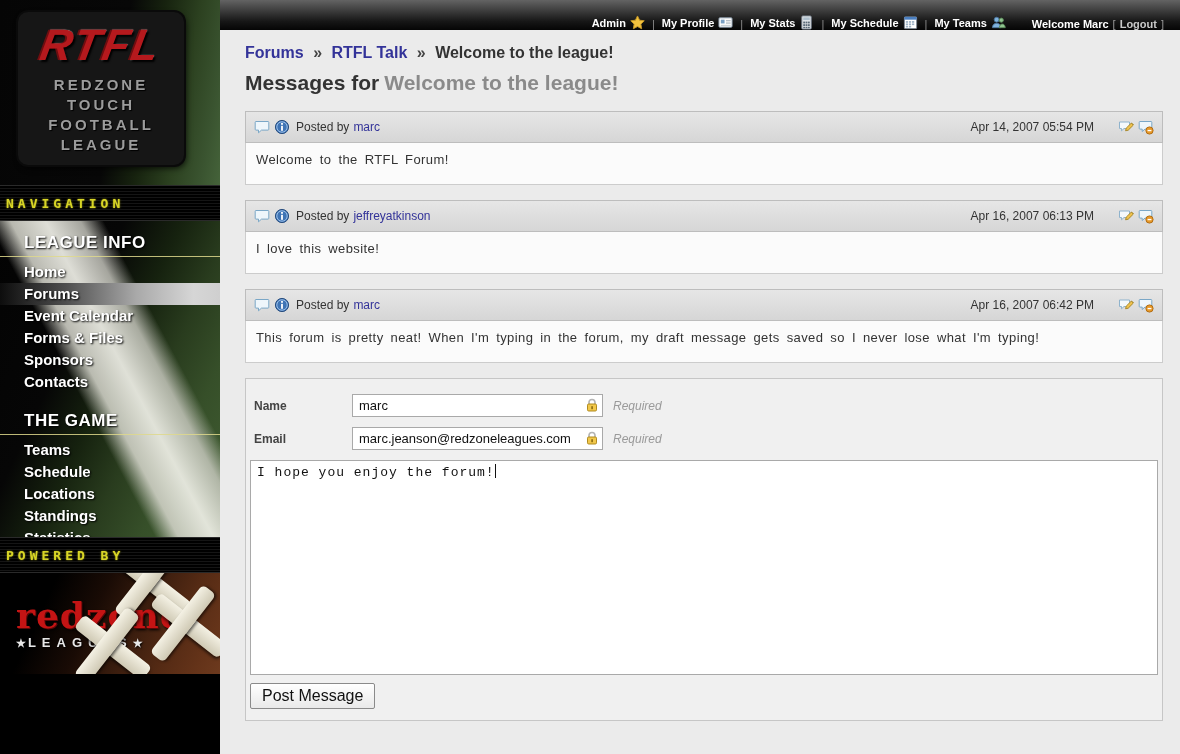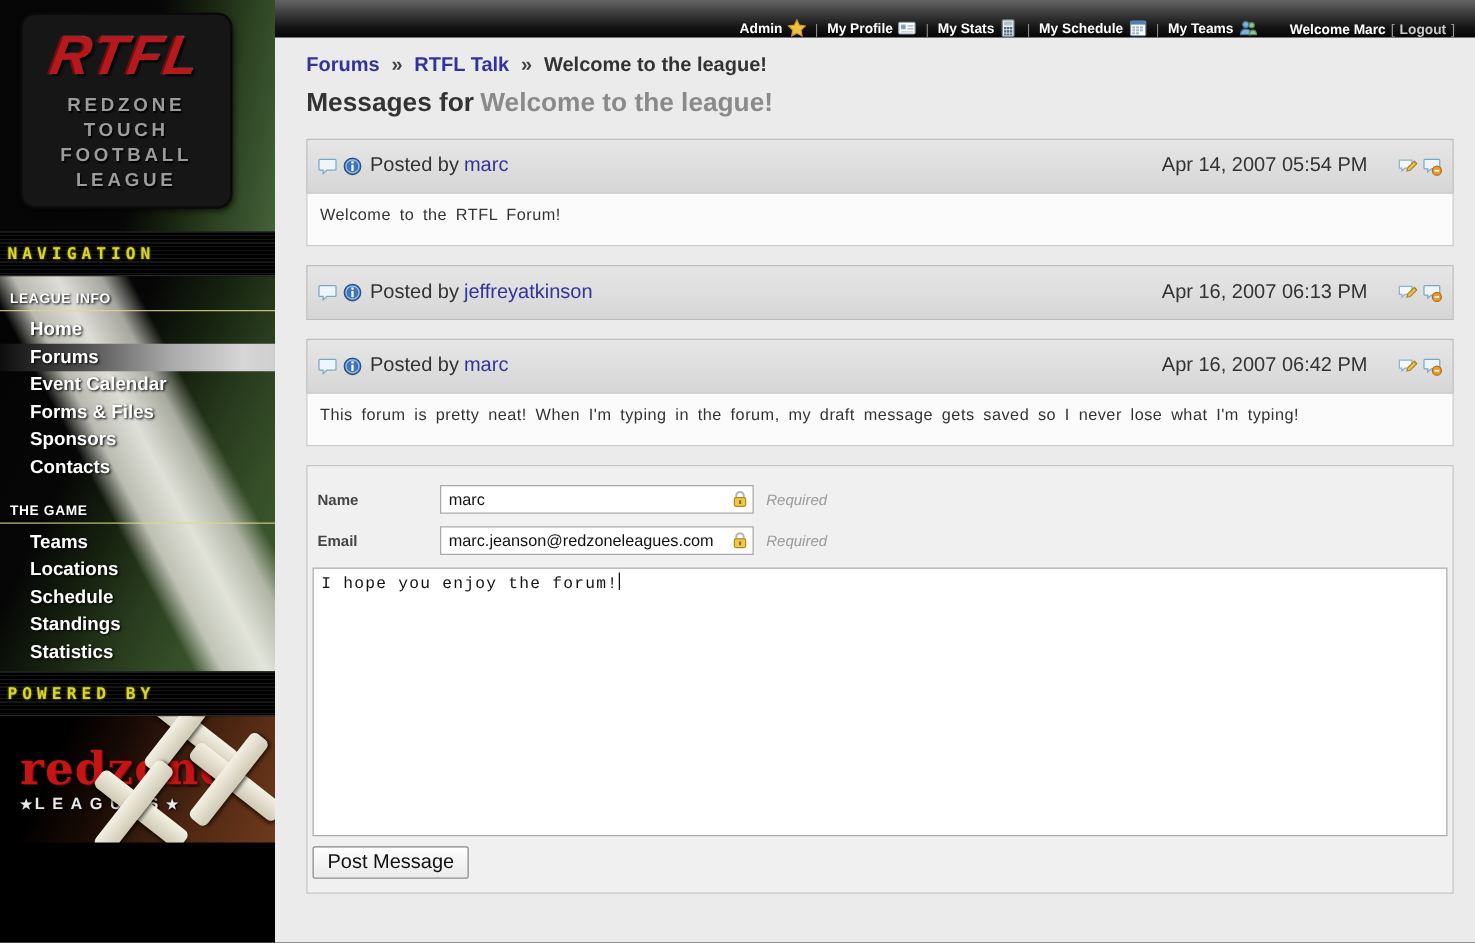--- a/index.html
+++ b/index.html
@@ -40,22 +40,22 @@
     text-shadow:0 0 2px rgba(216,213,38,.7);
   }
 
   .menu-area {
     height:316px; flex-shrink:0; padding-top:6px;
     background:
       linear-gradient(62deg, transparent 40%, rgba(216,216,206,.85) 46%, rgba(240,240,232,.92) 55%, rgba(205,205,196,.8) 64%, transparent 70%) ,
       linear-gradient(115deg, #030303 0%, #060606 34%, #16220f 50%, #293c1e 64%, #364f29 78%, #425f33 100%);
   }
   .menu-heading {
-    color:#fff; font-weight:bold; font-size:11px; letter-spacing:.5px;
-    padding:6px 0 3px 8px; text-shadow:1px 1px 2px #000;
+    color:#fff; font-weight:bold; font-size:17px; letter-spacing:.5px;
+    padding:6px 0 3px 24px; text-shadow:1px 1px 2px #000;
     border-bottom:1px solid rgba(222,216,140,.85);
     margin-bottom:4px;
   }
   .menu-heading.second { margin-top:12px; }
   .menu-item {
     color:#fff; font-weight:bold; font-size:15px; padding:3px 0 3px 24px;
     text-shadow:1px 1px 2px #000; cursor:pointer; line-height:16px;
   }
   .menu-item.selected {
     background:linear-gradient(to right, #0d0d0d 0%, #4f4f4f 30%, #a9a9a9 62%, #d6d6d6 88%, #cfcfcf 100%);
@@ -107,23 +107,23 @@
   .breadcrumb a, .crumb-link { color:#333399; text-decoration:none; cursor:pointer; }
   .crumb-sep { color:#444; margin:0 5px; }
   .crumb-current { color:#333; }
 
   .page-title { font-size:21px; font-weight:bold; margin:9px 0 16px; }
   .pt-prefix { color:#333; }
   .pt-topic { color:#8a8a8a; margin-left:5px; }
 
   .message { margin-bottom:15px; }
   .msg-header {
-    height:44px; background:linear-gradient(#e6e6e6, #d6d6d6);
+    height:32px; background:linear-gradient(#e6e6e6, #d6d6d6);
     border:1px solid #bdbdbd; display:flex; align-items:center; padding:0 8px;
-    font-size:16px; color:#333;
+    font-size:12px; color:#333;
   }
   .msg-header .author { color:#333399; margin-left:4px; cursor:pointer; }
   .msg-posted { margin-left:6px; }
   .msg-spacer { flex:1; }
   .msg-date { color:#333; margin-right:20px; }
   .msg-icon { width:16px; height:16px; display:inline-block; }
   .msg-icon.clickable { cursor:pointer; margin-left:4px; }
   .msg-body {
     background:#fbfbfb; border:1px solid #cccccc; border-top:none;
     padding:9px 10px 17px; font-size:13px; color:#333;
@@ -181,22 +181,22 @@
     <div class="menu-heading">LEAGUE INFO</div>
     <div class="menu-item">Home</div>
     <div class="menu-item selected">Forums</div>
     <div class="menu-item">Event Calendar</div>
     <div class="menu-item">Forms &amp; Files</div>
     <div class="menu-item">Sponsors</div>
     <div class="menu-item">Contacts</div>
 
     <div class="menu-heading second">THE GAME</div>
     <div class="menu-item">Teams</div>
+    <div class="menu-item">Schedule</div>
     <div class="menu-item">Locations</div>
-    <div class="menu-item">Schedule</div>
     <div class="menu-item">Standings</div>
     <div class="menu-item">Statistics</div>
   </div>
 
   <div class="led-bar">POWERED BY</div>
 
   <div class="powered-area">
     <div class="lace a1"></div>
     <div class="lace a2"></div>
     <div class="lace b1"></div>
@@ -345,20 +345,21 @@
             <path d="M1.5 3h10v6.5H6l-2.5 2.3V9.5h-2z" fill="#f4f9fc" stroke="#8fb3cc"></path>
             <path d="M8.2 9.2l5.2-5.2 2 2-5.2 5.2-2.6.6z" fill="#f0c24b" stroke="#a98a2f"></path>
             <path d="M13.4 4l2 2" stroke="#a98a2f"></path>
           </svg>
         <svg class="msg-icon clickable" viewBox="0 0 16 16">
             <path d="M2 2.5h11a.8.8 0 0 1 .8.8v6a.8.8 0 0 1-.8.8H7l-2.8 2.4v-2.4H2a.8.8 0 0 1-.8-.8v-6a.8.8 0 0 1 .8-.8z" fill="#eef6fb" stroke="#7aa7c7"></path>
             <circle cx="11.5" cy="11.5" r="3.6" fill="#e89a2a" stroke="#b26d12"></circle>
             <rect x="9.6" y="10.9" width="3.8" height="1.3" fill="#fff"></rect>
           </svg>
       </div>
+      <div class="msg-body">I love this website!</div>
     </div>
 
     <div class="message">
       <div class="msg-header">
         <svg class="msg-icon" viewBox="0 0 16 16">
             <path d="M2 2.5h12a.8.8 0 0 1 .8.8v7a.8.8 0 0 1-.8.8H7.5l-3 2.7v-2.7H2a.8.8 0 0 1-.8-.8v-7a.8.8 0 0 1 .8-.8z" fill="#eef6fb" stroke="#7aa7c7"></path>
           </svg>
         <svg class="msg-icon clickable" viewBox="0 0 16 16">
             <circle cx="8" cy="8" r="6.6" fill="#3f74b5" stroke="#2a4f80"></circle>
             <circle cx="8" cy="8" r="5.2" fill="none" stroke="#9dc0e8" stroke-width="1"></circle>

